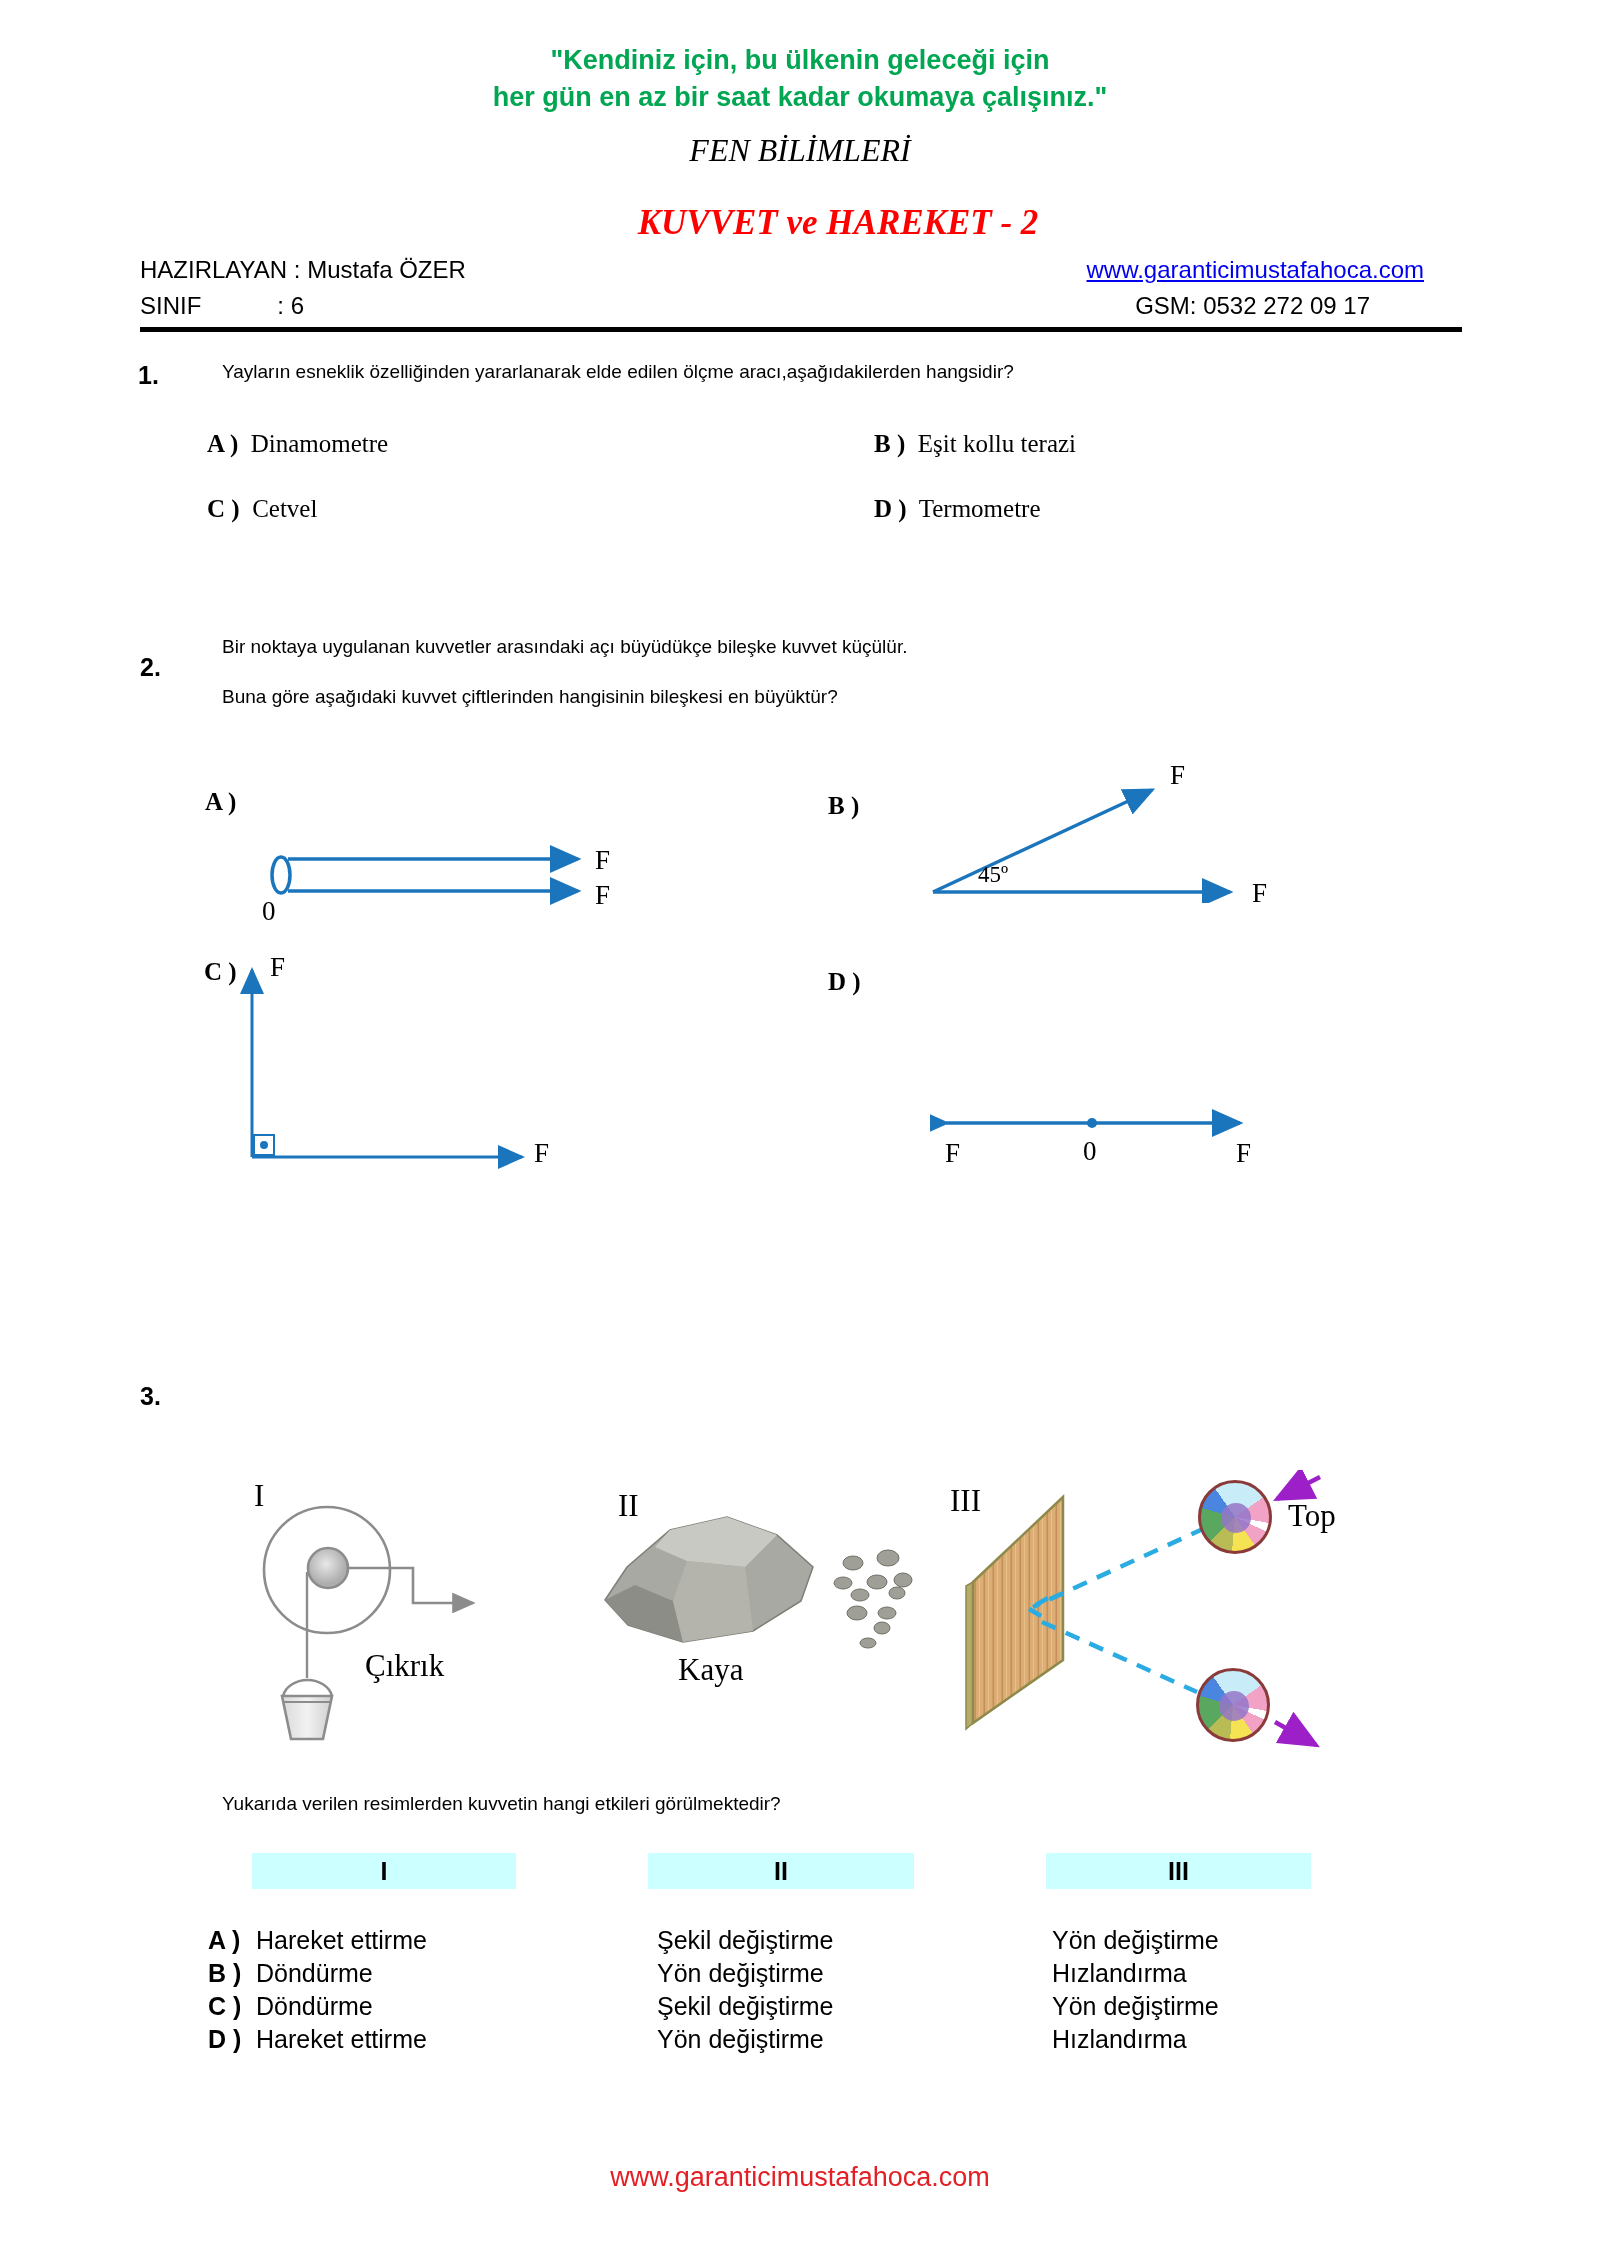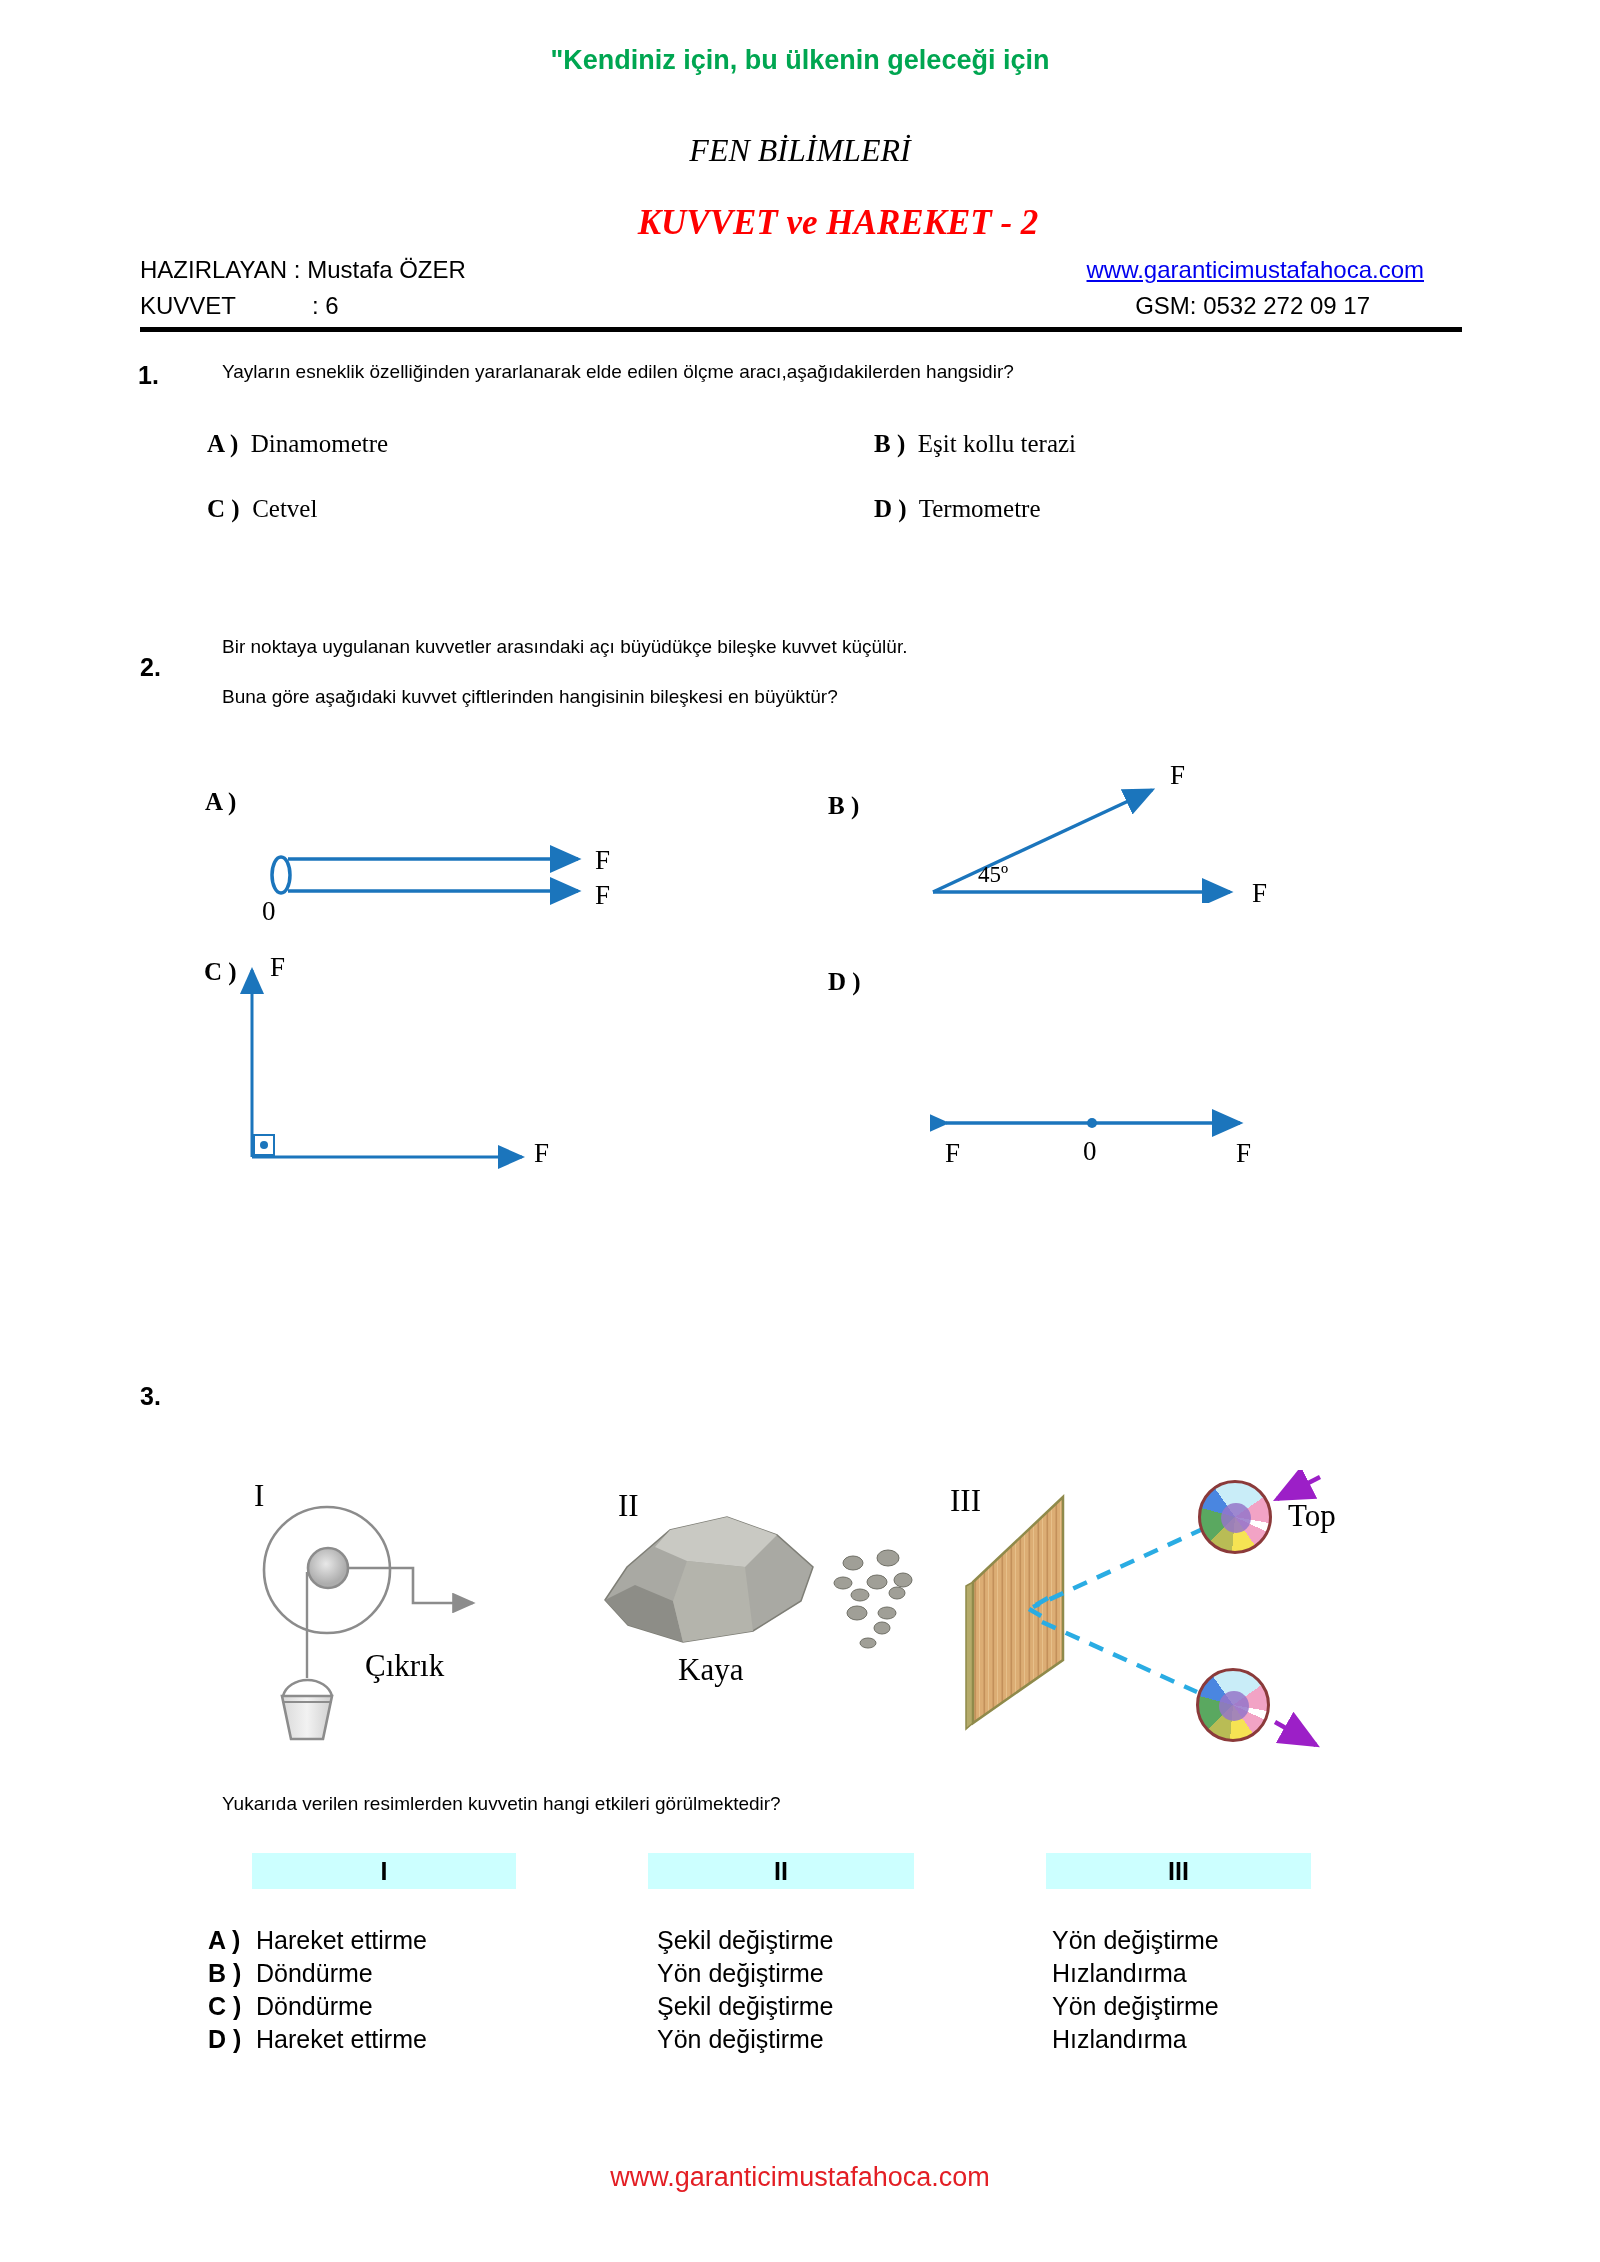--- a/index.html
+++ b/index.html
@@ -28,29 +28,30 @@
         border-radius:50%;background:#9576C9;opacity:.85;}
   a.link{color:#0000EE;text-decoration:underline;}
 </style>
 </head>
 <body>
 
 <div class="page">
 
   <div class="abs center quote" style="top:42px;color:#00A651;">
     <div>"Kendiniz için, bu ülkenin geleceği için</div>
+    <div>her gün en az bir saat kadar okumaya çalışınız."</div>
   </div>
 
   <div class="abs center doc-title" style="top:132px;">FEN BİLİMLERİ</div>
   <div class="abs center doc-subtitle" style="top:203px;color:#FF0000;padding-left:38px;">KUVVET ve HAREKET - 2</div>
 
   <div class="abs hdr" style="left:140px;top:256px;">HAZIRLAYAN : Mustafa ÖZER</div>
   <a class="abs hdr link" style="top:256px;right:176px;" href="#">www.garanticimustafahoca.com</a>
   <div class="abs hdr" style="left:140px;top:292px;">
-    <span>KUVVET</span><span style="display:inline-block;width:76px;"></span><span>: 6</span>
+    <span>SINIF</span><span style="display:inline-block;width:76px;"></span><span>: 6</span>
   </div>
   <div class="abs hdr" style="top:292px;right:230px;">GSM: 0532 272 09 17</div>
   <div class="abs rule" style="left:140px;top:327px;width:1322px;"></div>
 
   <div class="abs qnum" style="left:138px;top:361px;">1.</div>
   <div class="abs qtext" style="left:222px;top:361px;width:1240px;">Yayların esneklik özelliğinden yararlanarak elde edilen ölçme aracı,aşağıdakilerden hangsidir?</div>
 
   <div class="abs opt" style="left:207px;top:430px;">
     <span class="optletter">A )</span>&nbsp;
     <span>Dinamometre</span>

